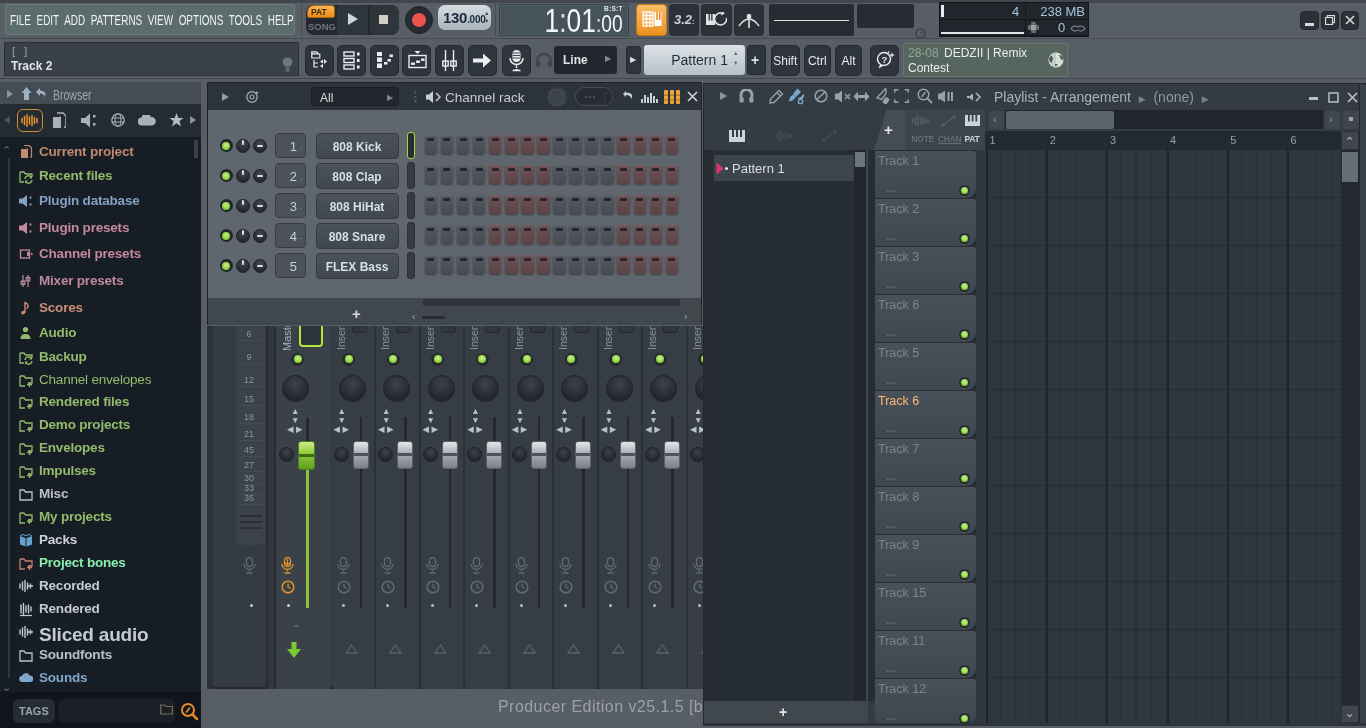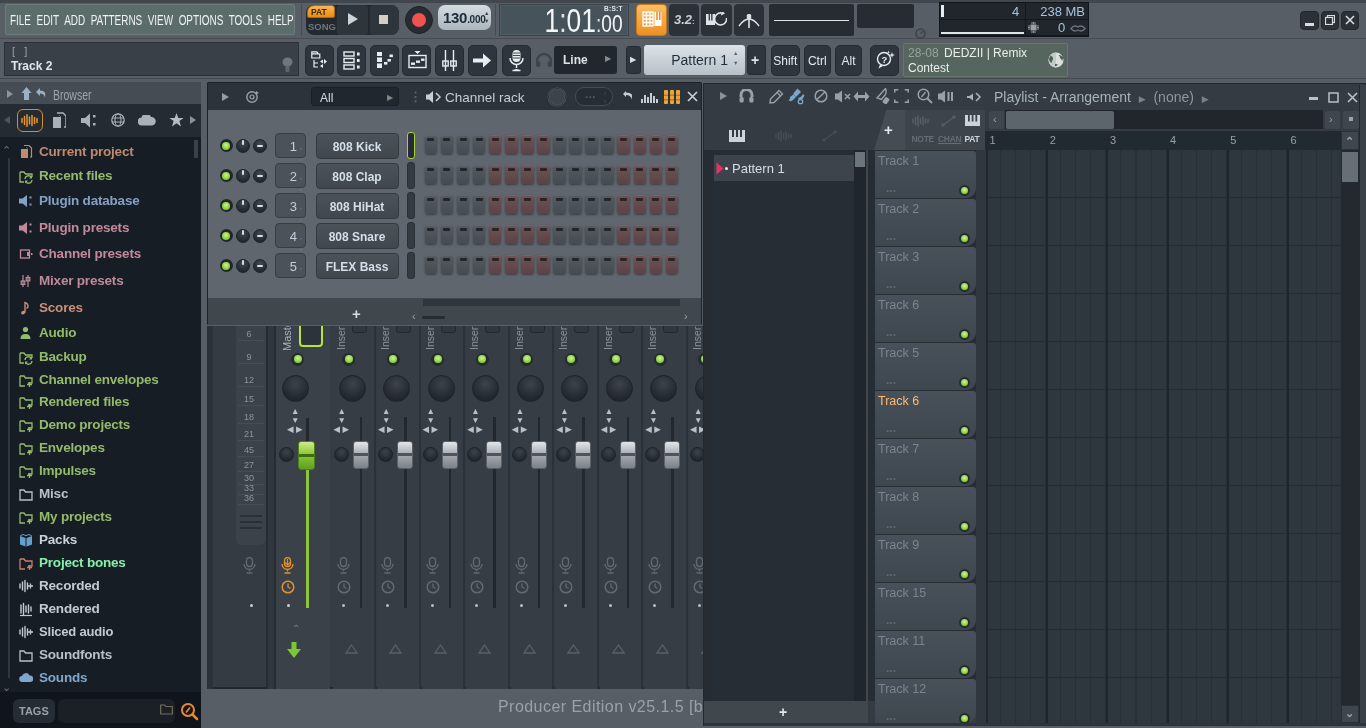--- a/index.html
+++ b/index.html
@@ -302,21 +302,21 @@
     <path d="M1 3 h4 l1.5 2 H13 v3 M5 13 H1 V3" fill="none" stroke="#94ba6b" stroke-width="1.3"></path>
     <path d="M6 10 a3.5 3.5 0 0 1 6.5-1.5 M13 11 a3.5 3.5 0 0 1-6.5 1.5" fill="none" stroke="#94ba6b" stroke-width="1.3"></path>
     <path d="M13 6.5 v3 h-3z" fill="#94ba6b"></path>
     <path d="M6 14.5 v-3 h3z" fill="#94ba6b"></path>
   </svg>
 <div class="abs" style="left:39px;top:349px;color:#94ba6b;font-size:13.5px;font-weight:bold;letter-spacing:-0.2px;white-space:nowrap;">Backup</div>
 <svg class="ic" style="left:19px;top:373px;" width="14" height="15" viewBox="0 0 14 15">
     <path d="M1 3 h4 l1.5 2 H13 v5 h-4 M6 13 H1 V3" fill="none" stroke="#94ba6b" stroke-width="1.3"></path>
     <path d="M10.5 9 v5 M8 11.5 h5" stroke="#94ba6b" stroke-width="1.3"></path>
   </svg>
-<div class="abs" style="left:39px;top:372px;color:#94ba6b;font-size:13.5px;font-weight:bold;letter-spacing:-0.2px;white-space:nowrap;">Channel envelopes</div>
+<div class="abs" style="left:39px;top:372px;color:#94ba6b;font-size:13.5px;font-weight:normal;letter-spacing:-0.2px;white-space:nowrap;">Channel envelopes</div>
 <svg class="ic" style="left:19px;top:395px;" width="14" height="15" viewBox="0 0 14 15">
     <path d="M1 3 h4 l1.5 2 H13 v5 h-4 M6 13 H1 V3" fill="none" stroke="#94ba6b" stroke-width="1.3"></path>
     <path d="M10.5 9 v5 M8 11.5 h5" stroke="#94ba6b" stroke-width="1.3"></path>
   </svg>
 <div class="abs" style="left:39px;top:394px;color:#94ba6b;font-size:13.5px;font-weight:bold;letter-spacing:-0.2px;white-space:nowrap;">Rendered files</div>
 <svg class="ic" style="left:19px;top:418px;" width="14" height="15" viewBox="0 0 14 15">
     <path d="M1 3 h4 l1.5 2 H13 v5 h-4 M6 13 H1 V3" fill="none" stroke="#94ba6b" stroke-width="1.3"></path>
     <path d="M10.5 9 v5 M8 11.5 h5" stroke="#94ba6b" stroke-width="1.3"></path>
   </svg>
 <div class="abs" style="left:39px;top:417px;color:#94ba6b;font-size:13.5px;font-weight:bold;letter-spacing:-0.2px;white-space:nowrap;">Demo projects</div>
@@ -362,21 +362,21 @@
     </g>
     <path d="M1 13.5 h12" stroke="#c3cad0" stroke-width="1.2"></path>
   </svg>
 <div class="abs" style="left:39px;top:601px;color:#c3cad0;font-size:13.5px;font-weight:bold;letter-spacing:-0.2px;white-space:nowrap;">Rendered</div>
 <svg class="ic" style="left:19px;top:625px;" width="14" height="15" viewBox="0 0 14 15">
     <g stroke="#c3cad0" stroke-width="1.4" stroke-linecap="round">
       <path d="M1 5 v4 M3.5 3 v8 M6 1.5 v11 M8.5 4 v6"></path>
     </g>
     <path d="M11.5 4.5 v5 M9 7 h5" stroke="#c3cad0" stroke-width="1.3"></path>
   </svg>
-<div class="abs" style="left:39px;top:624px;color:#c3cad0;font-size:13px;font-weight:bold;letter-spacing:-0.2px;white-space:nowrap;">Sliced audio</div>
+<div class="abs" style="left:39px;top:624px;color:#c3cad0;font-size:19px;font-weight:bold;letter-spacing:-0.2px;white-space:nowrap;">Sliced audio</div>
 <svg class="ic" style="left:19px;top:648px;" width="14" height="15" viewBox="0 0 14 15">
     <path d="M1 3 h4 l1.5 2 H13 v8 H1 z" fill="none" stroke="#b9c1c6" stroke-width="1.3"></path>
   </svg>
 <div class="abs" style="left:39px;top:647px;color:#b9c1c6;font-size:13.5px;font-weight:bold;letter-spacing:-0.2px;white-space:nowrap;">Soundfonts</div>
 <svg class="ic" style="left:19px;top:671px;" width="14" height="15" viewBox="0 0 14 15">
     <path d="M3.5 11 a3 3 0 0 1 -0.5-6 a4 4 0 0 1 7.5-0.5 a2.8 2.8 0 0 1 1 6.5 z" fill="#7fa7cc"></path>
   </svg>
 <div class="abs" style="left:39px;top:670px;color:#7fa7cc;font-size:13.5px;font-weight:bold;letter-spacing:-0.2px;white-space:nowrap;">Sounds</div>
 <div class="abs" style="left:8px;top:158px;width:2px;height:520px;background:#2f363d;"></div>
 <div class="abs" style="left:2px;top:144px;color:#6d747b;font-size:11px;">⌃</div>

